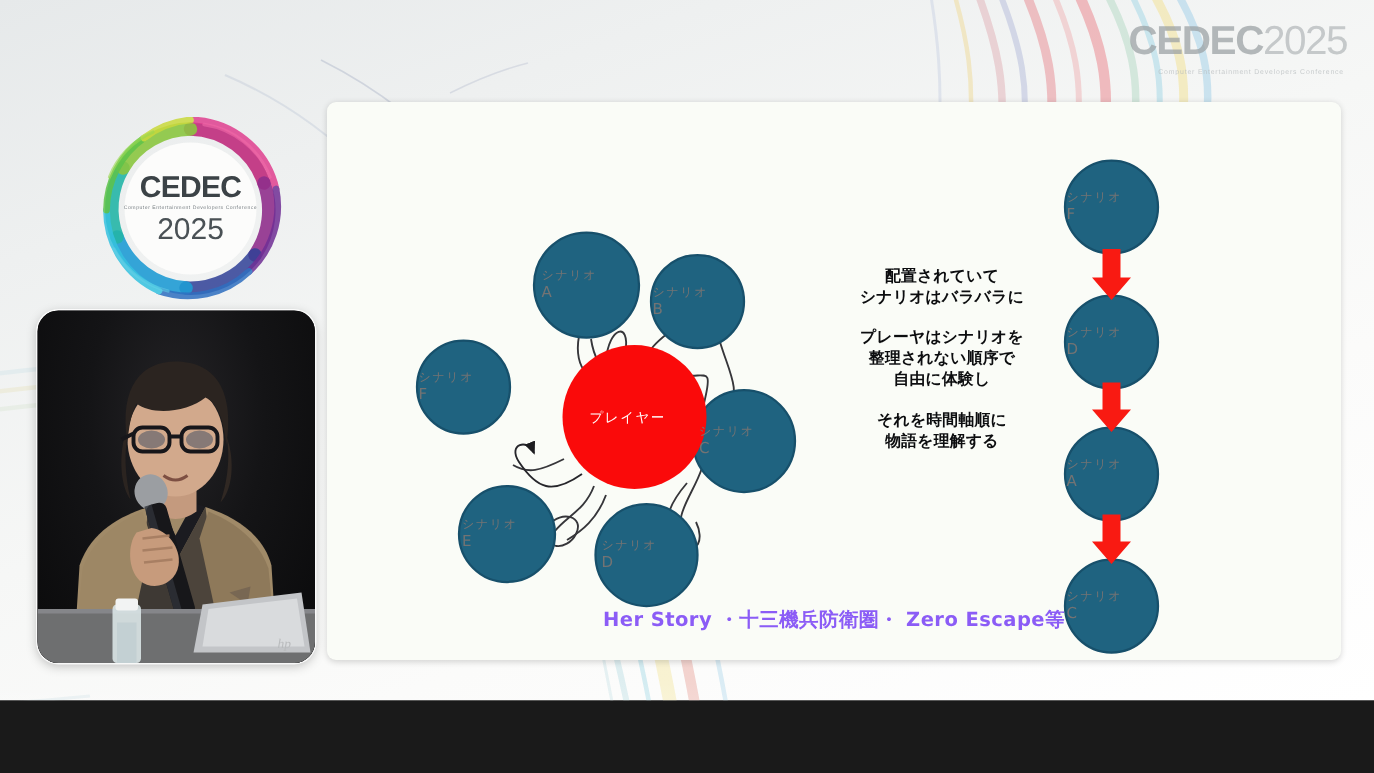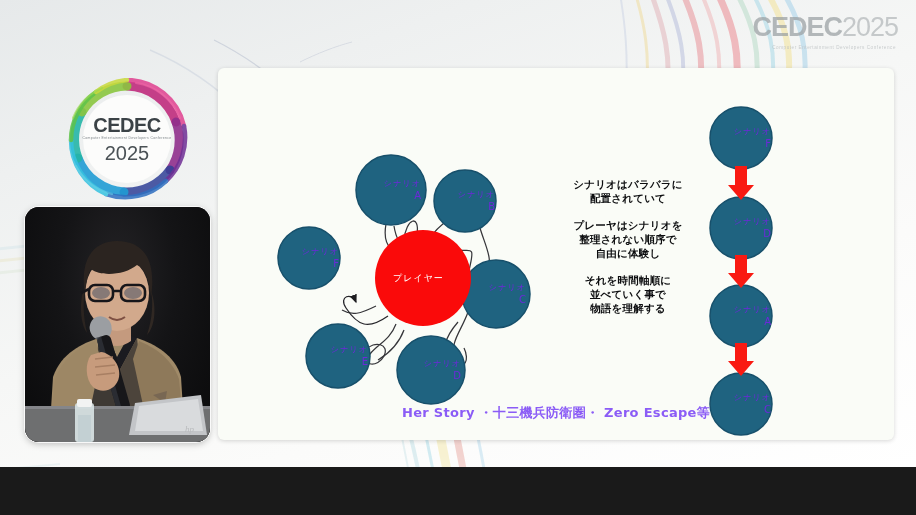--- a/index.html
+++ b/index.html
@@ -71,21 +71,21 @@
     font-size:26px;font-weight:bold;color:#111214;letter-spacing:.5px;
     font-family:"DejaVu Sans","Liberation Sans",sans-serif;
     white-space:nowrap;
   }
 
   
   #diagram{position:absolute;left:0;top:0;width:676px;height:372px;}
 
   
   .node-label{
-    position:absolute;text-align:right;color:#6d28d9;pointer-events:none;
+    position:absolute;text-align:left;color:#737373;pointer-events:none;
     font-family:"DejaVu Sans","Liberation Sans",sans-serif;line-height:1.12;
   }
   .node-label .l1{display:block;font-size:8px;letter-spacing:1.1px;}
   .node-label .l2{display:block;font-size:10px;letter-spacing:0px;margin-top:1px;}
   .player-label{
     position:absolute;text-align:left;color:#ffffff;pointer-events:none;
     font-size:9px;letter-spacing:1px;
     font-family:"DejaVu Sans","Liberation Sans",sans-serif;
   }
 
@@ -332,31 +332,30 @@
       <span class="l1">シナリオ</span>
         <span class="l2">A</span>
     </div>
     <div class="node-label" style="left:493px;top:326px;width:60px;">
       <span class="l1">シナリオ</span>
         <span class="l2">C</span>
     </div>
 
     <div id="explain">
       <div class="para">
+        <div class="line">配置されていて</div>
         <div class="line">シナリオはバラバラに</div>
-        <div class="line">配置されていて</div>
       </div>
       <div class="para">
         <div class="line">プレーヤはシナリオを</div>
         <div class="line">整理されない順序で</div>
         <div class="line">自由に体験し</div>
       </div>
       <div class="para">
         <div class="line">それを時間軸順に</div>
-        <div class="line">並べていく事で</div>
         <div class="line">物語を理解する</div>
       </div>
     </div>
 
     <div id="caption">Her Story ・十三機兵防衛圏・ Zero Escape等</div>
   </div>
 
 </div>
 
 </body></html>

